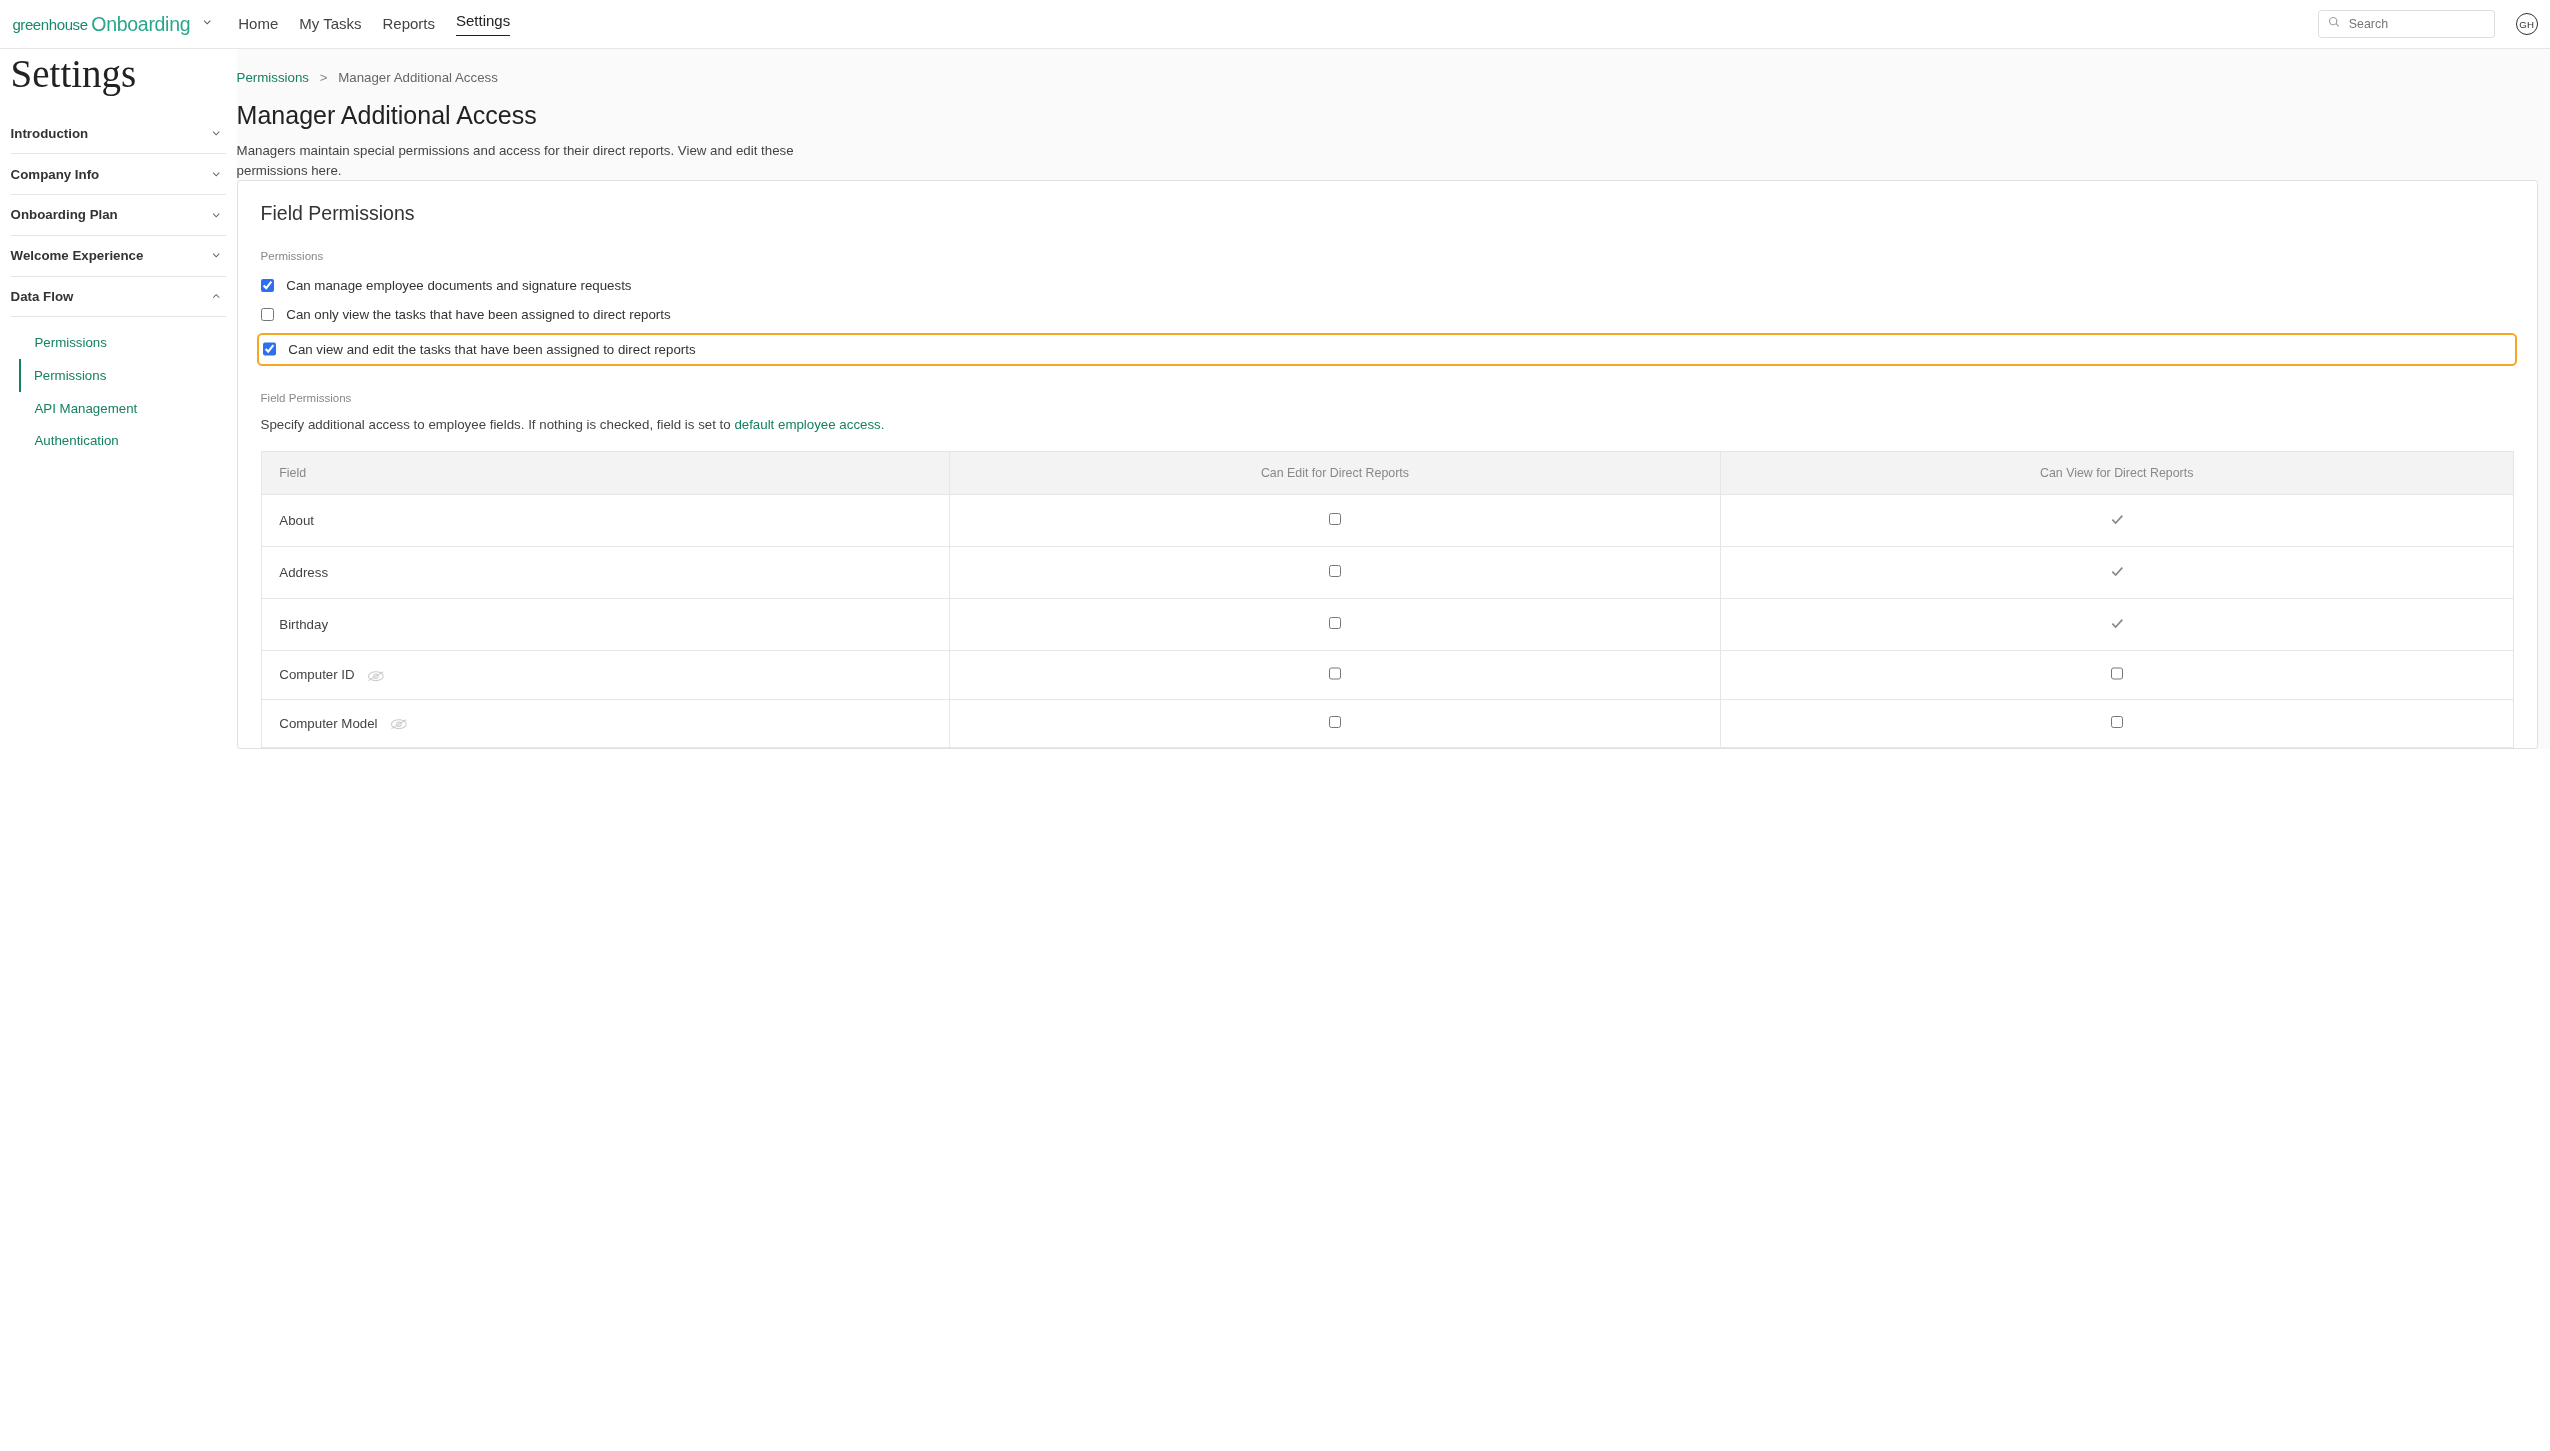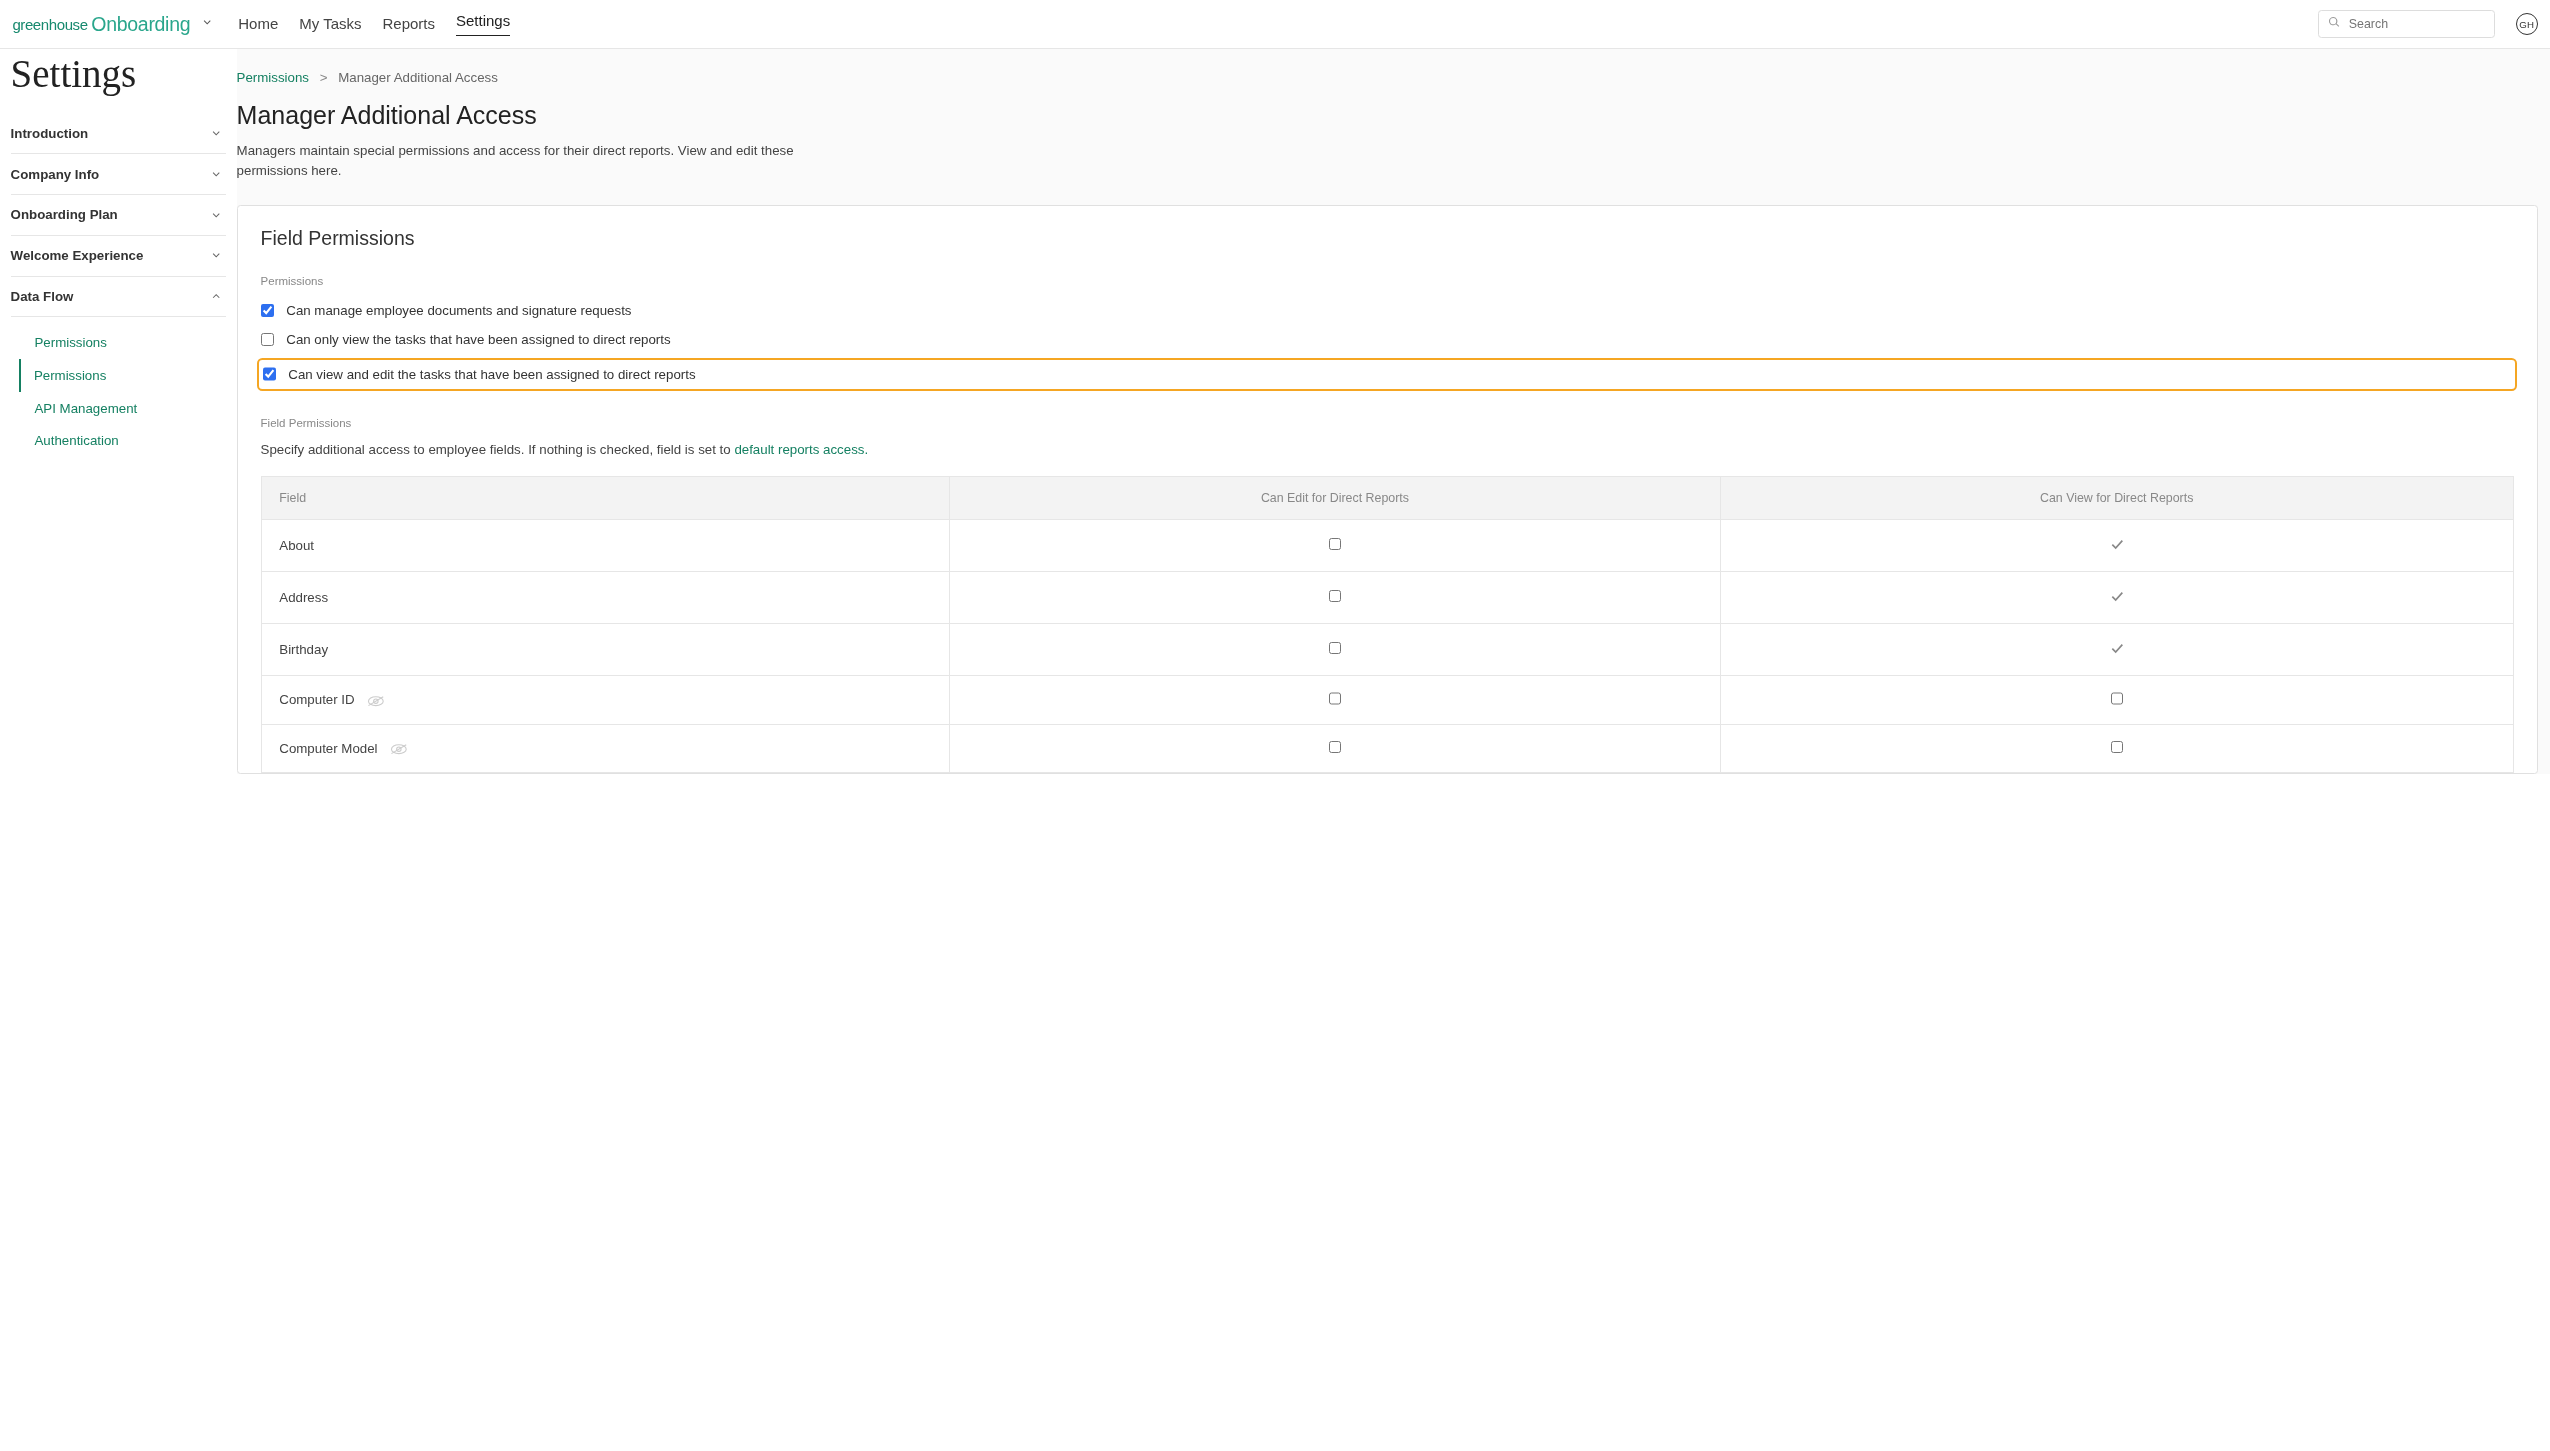--- a/index.html
+++ b/index.html
@@ -64,21 +64,21 @@
   padding-left: 12.4px; margin-left: 8.9px;
 }
 .sub-item:not(.active) { margin-left: 8.9px; }
 .content-area {
   flex: 1; padding: 21px 12.4px 0 0; background: #fafafa;
 }
 .breadcrumb { font-size: 13.3px; color: #666; margin-bottom: 16px; padding-left: 0; }
 .breadcrumb a { color: #158062; text-decoration: none; }
 .breadcrumb .sep { margin: 0 7px; color: #888; }
 .content-title { font-size: 25px; color: #222; margin-bottom: 10.6px; }
-.content-desc { font-size: 13.3px; color: #444; line-height: 1.5; max-width: 603px; margin-bottom: 25px; }
+.content-desc { font-size: 13.3px; color: #444; line-height: 1.5; max-width: 603px; }
 .panel {
   background: #fff; border: 0.9px solid #e0e0e0; border-radius: 3.5px;
   padding: 21px 0 0 0;
 }
 .panel-title { font-size: 19.5px; padding: 0 23px 12.4px 23px; }
 .perm-label { font-size: 11.5px; color: #888; padding: 12.4px 23px 8.9px 23px; }
 .checkbox-row {
   display: flex; align-items: center; gap: 12.4px;
   padding: 7px 23px; font-size: 13.3px;
 }
@@ -204,21 +204,21 @@
         <input type="checkbox" style="">
         <span>Can only view the tasks that have been assigned to direct reports</span>
       </div>
       <div class="checkbox-row highlighted">
         <input type="checkbox" checked="" style="">
         <span>Can view and edit the tasks that have been assigned to direct reports</span>
       </div>
 
       <div class="perm-label" style="padding-top:17.7px;">Field Permissions</div>
       <div class="field-desc">
-        <span>Specify additional access to employee fields. If nothing is checked, field is set to </span><a href="#">default reports access.</a>
+        <span>Specify additional access to employee fields. If nothing is checked, field is set to </span><a href="#">default employee access.</a>
       </div>
 
       <div class="table-wrap">
         <table>
           <thead>
             <tr>
               <th>Field</th>
               <th class="centered">Can Edit for Direct Reports</th>
               <th class="centered">Can View for Direct Reports</th>
             </tr>

